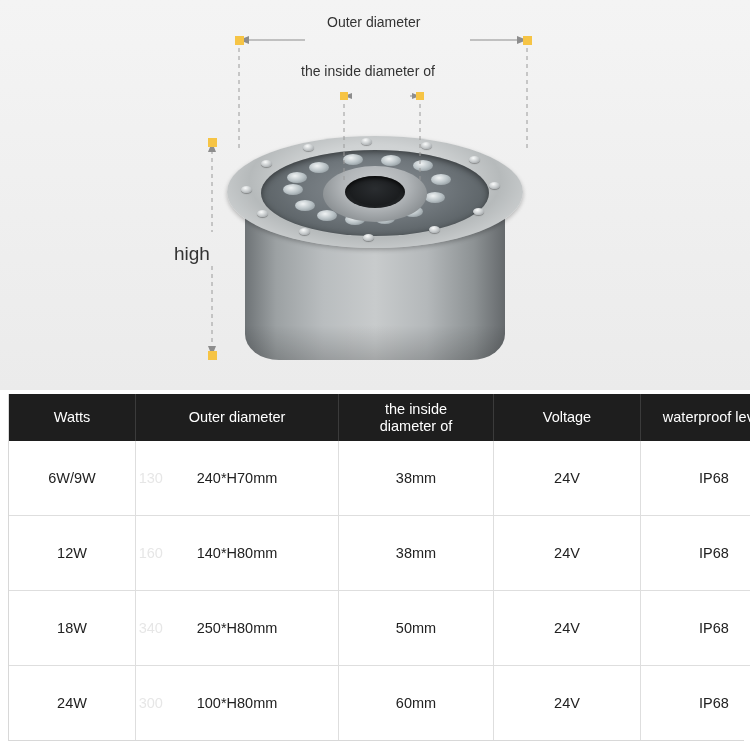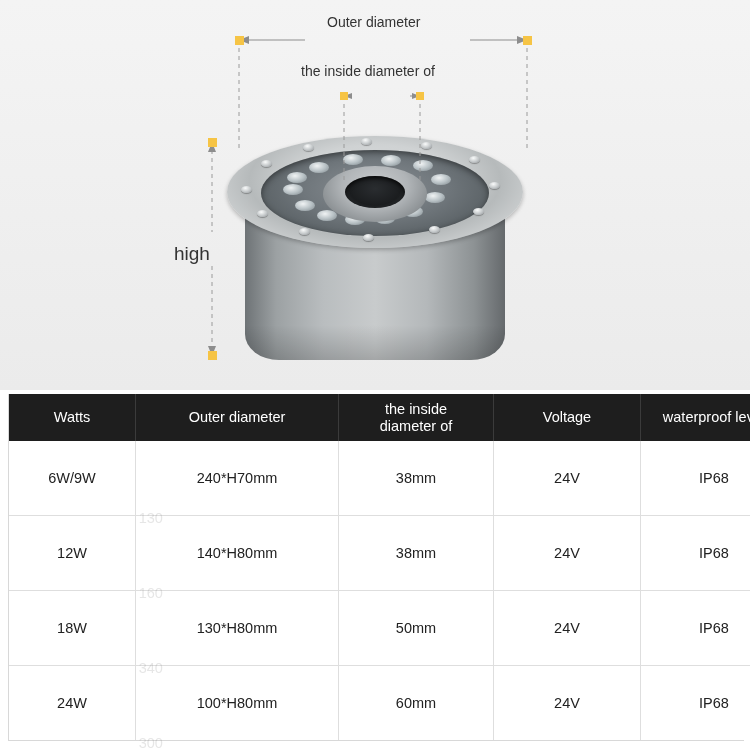--- a/index.html
+++ b/index.html
@@ -192,21 +192,20 @@
     display: inline-block;
   }
   .dim-cell .ghost {
     position: absolute;
     left: -58px;
     top: 50%;
     transform: translateY(-50%);
     font-size: 14.5px;
     color: rgba(140,140,140,0.22);
     white-space: nowrap;
-    margin-top: 40px;
   }
 </style>
 </head>
 <body>
 
 <div class="page">
 
   <div class="diagram">
     <div class="diagram-bg-top"></div>
 
@@ -320,21 +319,21 @@
           </td>
           <td class="col3">38mm</td>
           <td class="col4">24V</td>
           <td class="col5">IP68</td>
         </tr>
         <tr>
           <td class="col1">18W</td>
           <td class="col2">
             <span class="dim-cell">
               <span class="ghost">340</span>
-              <span>130*H80mm</span>
+              <span>250*H80mm</span>
             </span>
           </td>
           <td class="col3">50mm</td>
           <td class="col4">24V</td>
           <td class="col5">IP68</td>
         </tr>
         <tr>
           <td class="col1">24W</td>
           <td class="col2">
             <span class="dim-cell">

